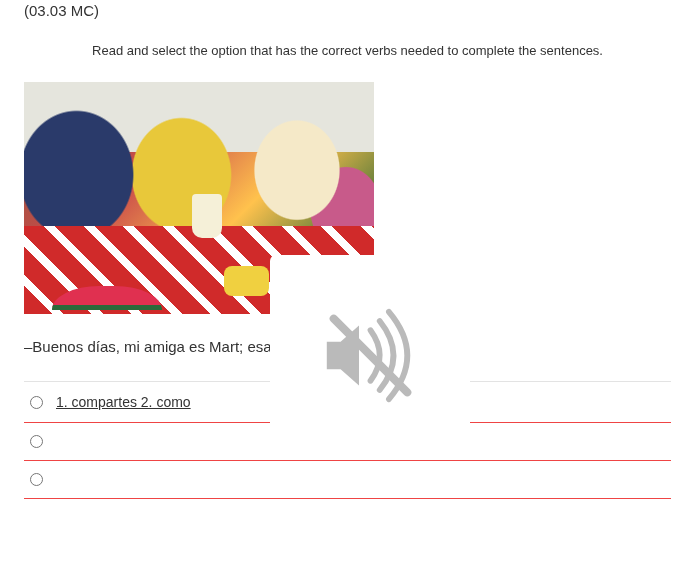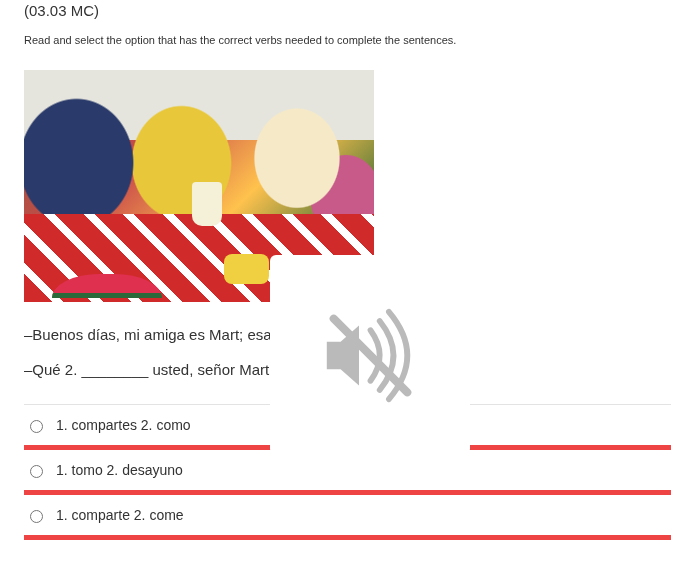--- a/index.html
+++ b/index.html
@@ -15,27 +15,28 @@
     padding: 0;
     color: #333;
     position: relative;
   }
   .wrap {
     padding: 2px 24px 0 24px;
   }
   .meta {
     font-size: 15px;
     color: #333;
-    margin-bottom: 14px;
+    margin-bottom: 23px;
   }
   .prompt {
-    font-size: 11px;
+    font-size: 13px;
     color: #333;
     margin-bottom: 22px;
     line-height: 1.4;
+    text-align: center;
   }
   .photo {
     width: 350px;
     height: 232px;
     background: linear-gradient(135deg, #8b5a3c 0%, #c94a4a 35%, #ffc24d 60%, #5a7a3a 80%);
     position: relative;
     overflow: hidden;
     margin-bottom: 22px;
   }
   .photo::before {
@@ -101,25 +102,26 @@
   .divider {
     border: none;
     border-top: 1px solid #e3e3e3;
     margin: 24px 0 0 0;
   }
   .options {
     margin: 0;
   }
   .opt {
     display: flex;
-    align-items: flex-end;
+    align-items: center;
     padding: 12px 6px;
-    border-bottom: 5px solid #ef4444;
+    border-bottom: 1px solid #ef4444;
     font-size: 14px;
     color: #333;
+    text-decoration: underline;
   }
   .opt input[type="radio"] {
     width: 13px;
     height: 13px;
     margin-right: 13px;
     accent-color: #555;
   }
   .overlay {
     position: absolute;
     top: 255px;
@@ -148,36 +150,33 @@
   <div class="photo">
     <div class="jug"></div>
     <div class="corn"></div>
     <div class="melon"></div>
   </div>
 
   <p class="sentence">
     <span>–Buenos días, mi amiga es Mart; e</span><span>sa con « </span><span class="italic">with</span><span> » usted.</span>
   </p>
 
-  <p class="sentence">–Qué 2. ________ usted, señor Mart</p>
 
   <hr class="divider">
 
   <div class="options">
     <label class="opt">
       <input type="radio" name="ans" style="">
       <span>1. compartes 2. como</span>
     </label>
     <label class="opt">
       <input type="radio" name="ans" style="">
-      <span>1. tomo 2. desayuno</span>
     </label>
     <label class="opt">
       <input type="radio" name="ans" style="">
-      <span>1. comparte 2. come</span>
     </label>
   </div>
 </div>
 
 <div class="overlay">
   <svg viewBox="0 0 100 100">
     <path d="M12 38 L24 38 L40 24 L40 76 L24 62 L12 62 Z"></path>
     <path d="M50 28 Q66 50 50 72" fill="none" stroke="#bababa" stroke-width="5" stroke-linecap="round"></path>
     <path d="M58 20 Q82 50 58 80" fill="none" stroke="#bababa" stroke-width="5" stroke-linecap="round"></path>
     <path d="M66 12 Q98 50 66 88" fill="none" stroke="#bababa" stroke-width="5" stroke-linecap="round"></path>

